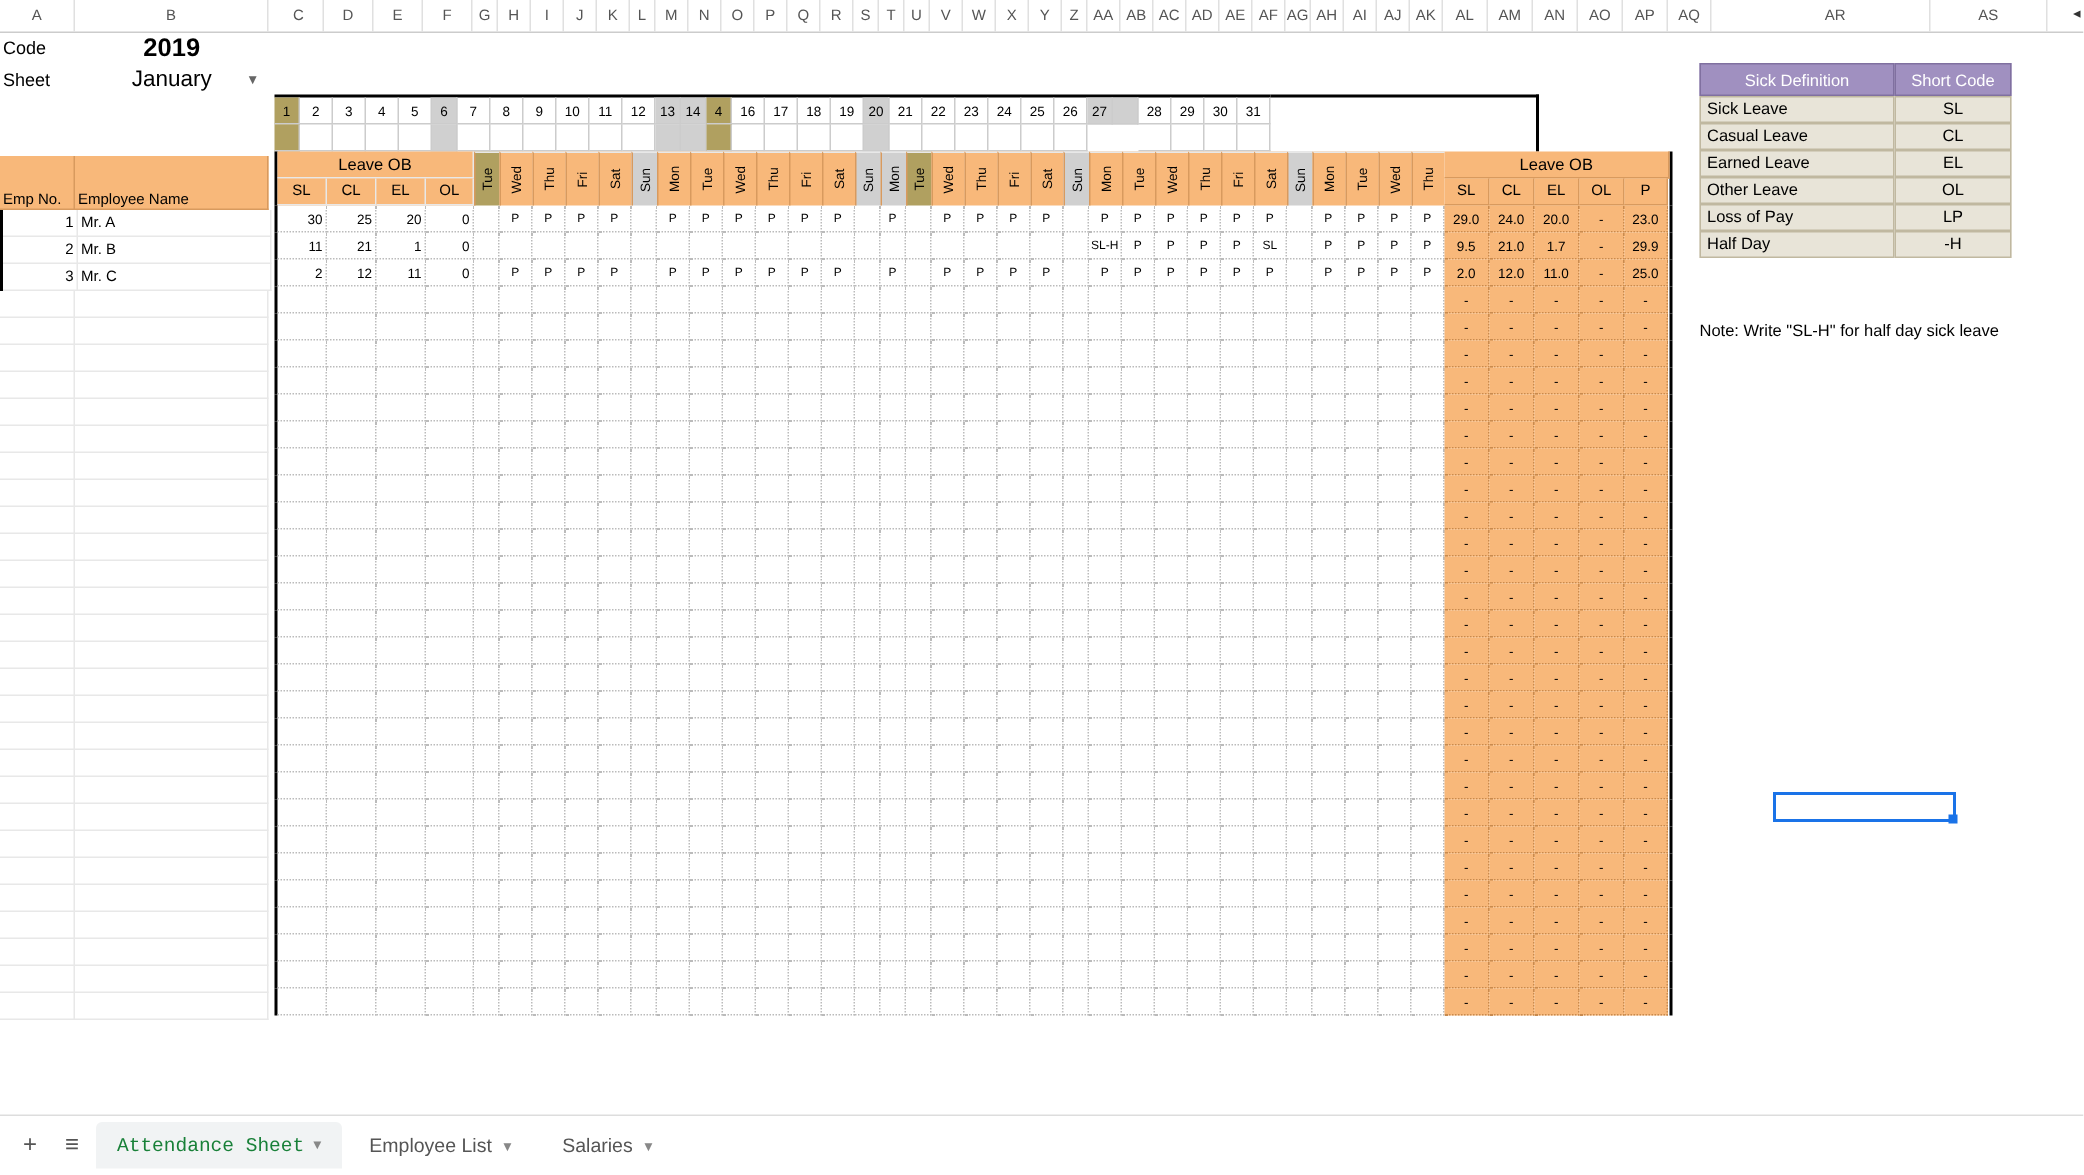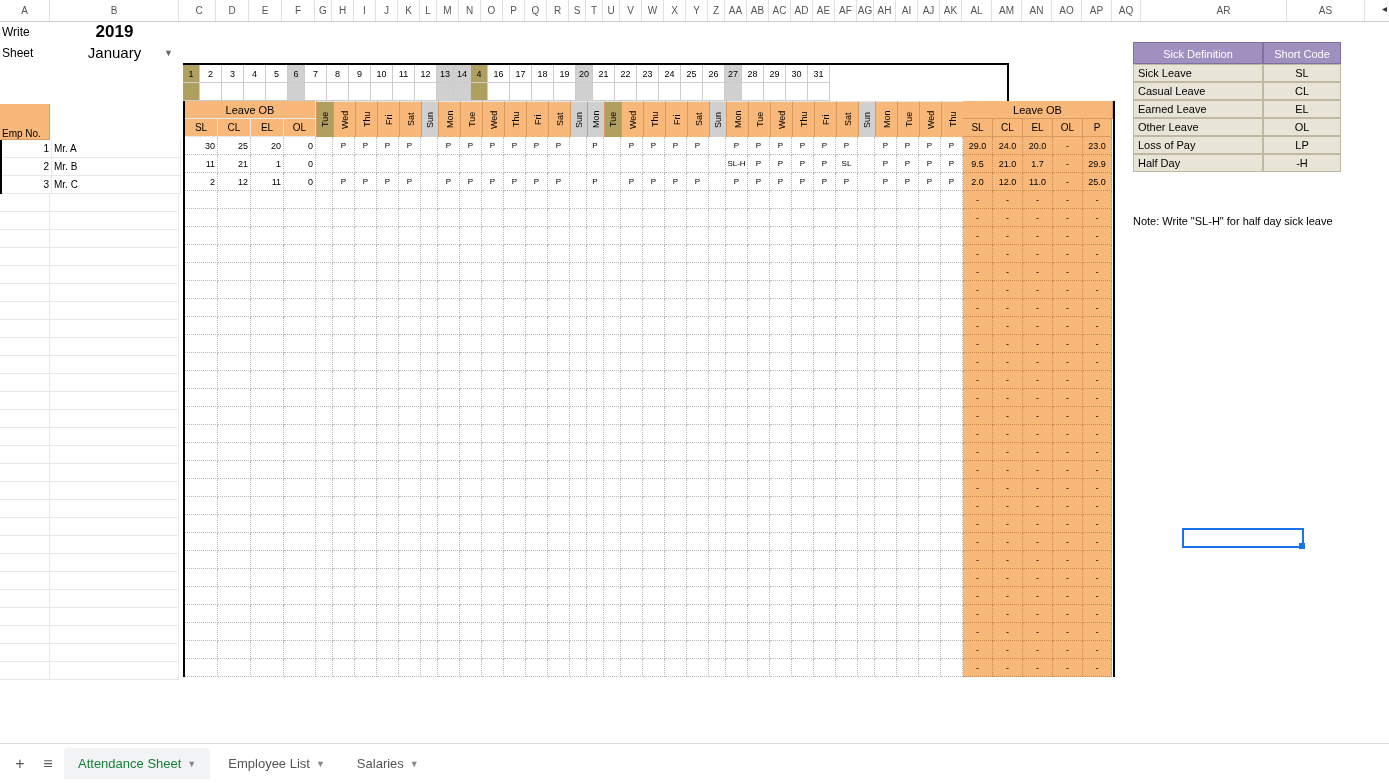--- a/index.html
+++ b/index.html
@@ -49,21 +49,21 @@
 .leave-def-name { width: 130px; }
 .leave-def-code { width: 78px; justify-content: center; }
 .note { font-size: 11px; padding: 6px 0; width: 200px; line-height: 1.4; }
 
 .selected-cell { position: absolute; top: 528px; left: 1182px; width: 122px; height: 20px; border: 2px solid #1a73e8; pointer-events: none; }
 .sel-handle { position: absolute; bottom: -3px; right: -3px; width: 6px; height: 6px; background: #1a73e8; }
 
 .tabs { height: 40px; border-top: 1px solid #ddd; display: flex; align-items: center; padding: 0 8px; gap: 4px; background: #fff; }
 .tab-btn { width: 24px; height: 24px; display: flex; align-items: center; justify-content: center; color: #555; font-size: 16px; }
 .tab { padding: 8px 14px; font-size: 13px; color: #555; display: flex; align-items: center; gap: 6px; }
-.tab.active { color: #188038; font-weight: 500; background: #f1f3f4; border-radius: 4px 4px 0 0; }
+.tab.active { color: #188038; font-weight: 500; background: #f1f3f4; border-radius: 4px 4px 0 0; font-family: Liberation Mono, monospace; }
 .tab-arrow { font-size: 9px; color: #888; }
 
 .heavy-border-top { border-top: 2px solid #000; }
 .heavy-border-left { border-left: 2px solid #000; }
 .heavy-border-right { border-right: 2px solid #000; }
 
 .scroll-indicator { position: absolute; top: 3px; right: 2px; font-size: 10px; color: #333; }
 </style>
 </head>
 <body>
@@ -120,33 +120,34 @@
   <div style="width:20px"></div>
   <div class="col-header" style="width:126px">AR</div>
   <div class="col-header" style="width:78px">AS</div>
   <span class="scroll-indicator">◂</span>
 </div>
 
 <div class="main-area">
 
 <div style="display:flex;flex-direction:column;width:183px">
   <div class="row year-month-row">
-    <div class="cell year-label">Write</div>
+    <div class="cell year-label">Code</div>
     <div class="cell year-val">2019</div>
   </div>
   <div class="row year-month-row" style="height:21px">
     <div class="cell month-label">Sheet</div>
     <div class="cell month-val">
       <span>January</span>
       <span class="dropdown-arrow">▼</span>
     </div>
   </div>
   <div style="height:41px"></div>
   <div class="row" style="height:36px">
     <div class="cell header-cell left" style="width:50px;height:36px;align-items:flex-end;font-size:10px">Emp No.</div>
+    <div class="cell header-cell left" style="width:129px;height:36px;align-items:flex-end;font-size:10px">Employee Name</div>
   </div>
   <div id="emp-left-rows">
           <div class="row heavy-border-left">
             <div class="cell right" style="width:50px">1</div>
             <div class="cell left" style="width:129px">Mr. A</div>
           </div>
           <div class="row heavy-border-left">
             <div class="cell right" style="width:50px">2</div>
             <div class="cell left" style="width:129px">Mr. B</div>
           </div>
@@ -370,21 +371,21 @@
               <div class="cell day-hdr day-cell" style="width:22px;height:18px"></div>
             </div>
             <div style="display:flex;flex-direction:column">
               <div class="cell day-hdr day-cell" style="width:22px;height:18px">25</div>
               <div class="cell day-hdr day-cell" style="width:22px;height:18px"></div>
             </div>
             <div style="display:flex;flex-direction:column">
               <div class="cell day-hdr day-cell" style="width:22px;height:18px">26</div>
               <div class="cell day-hdr day-cell" style="width:22px;height:18px"></div>
             </div>
-            <div style="display:flex;flex-direction:column">
+            <div style="display:flex;flex-direction:row">
               <div class="cell day-hdr day-cell gray" style="width:17px;height:18px">27</div>
               <div class="cell day-hdr day-cell gray" style="width:17px;height:18px"></div>
             </div>
             <div style="display:flex;flex-direction:column">
               <div class="cell day-hdr day-cell" style="width:22px;height:18px">28</div>
               <div class="cell day-hdr day-cell" style="width:22px;height:18px"></div>
             </div>
             <div style="display:flex;flex-direction:column">
               <div class="cell day-hdr day-cell" style="width:22px;height:18px">29</div>
               <div class="cell day-hdr day-cell" style="width:22px;height:18px"></div>

